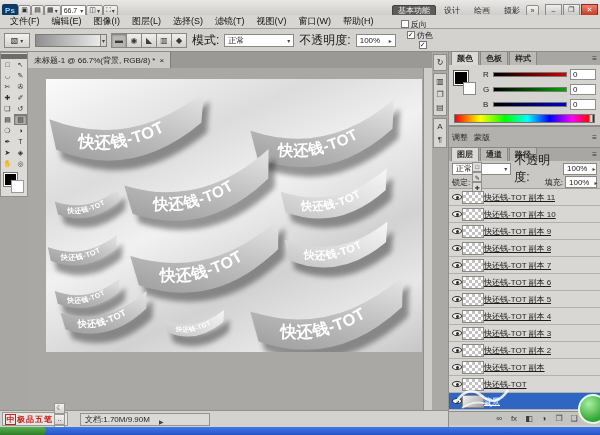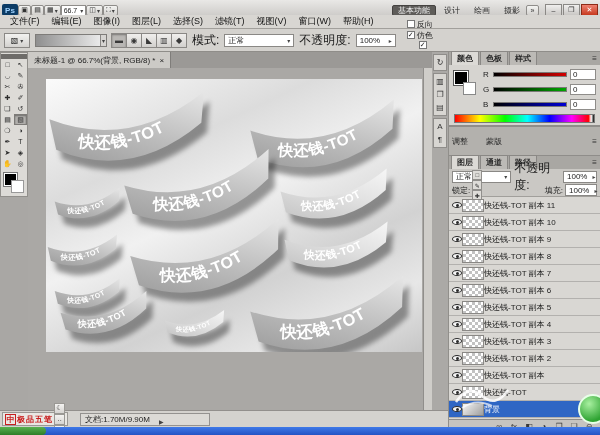--- a/index.html
+++ b/index.html
@@ -74,34 +74,34 @@
   #color-content{background:#d6d4d0;border-bottom:1px solid #8f8d8a;padding:4px 4px 3px;position:relative;height:61px;}
   #color-swatch-stack{position:absolute;left:5px;top:6px;width:22px;height:24px;}
   #color-fg{position:absolute;left:0;top:0;width:14px;height:14px;background:#000;border:1px solid #fff;outline:1px solid #555;}
   #color-bg{position:absolute;right:0;bottom:0;width:13px;height:13px;background:#fff;border:1px solid #888;}
   #channels{margin-left:30px;}
   .chrow{display:flex;align-items:center;gap:3px;margin-bottom:4px;}
   .chlabel{width:7px;font-size:8px;color:#222;}
   .chbar{flex:1;height:5px;border:1px solid #7a7875;}
   .chval{width:26px;height:11px;background:#fff;border:1px solid #8f8d8a;font-size:8px;display:flex;align-items:center;padding-left:2px;}
   #spectrum{height:9px;margin:1px 1px 0;border:1px solid #777;background:linear-gradient(to right,#ff0000,#ffff00 18%,#00ff00 36%,#00ffff 52%,#0000ff 68%,#ff00ff 84%,#ff0000 96%,#fff 98%,#000 100%);}
-  .collapsed-row{height:30px;background:#b3b1ad;border-top:1px solid #8f8d8a;border-bottom:1px solid #8f8d8a;display:flex;align-items:center;padding-left:3px;gap:18px;}
+  .collapsed-row{height:22px;background:#b3b1ad;border-top:1px solid #8f8d8a;border-bottom:1px solid #8f8d8a;display:flex;align-items:center;padding-left:3px;gap:6px;}
   .collapsed-row .ctab{font-size:8px;color:#2a2a2a;}
 
   #blend-row{height:15px;background:#cac8c4;display:flex;align-items:center;gap:3px;padding:0 3px;}
   #blend-dd{width:62px;height:12px;}
   #lp-opacity{display:flex;align-items:center;gap:2px;font-size:8px;}
   #lp-opacity .dd{width:34px;height:12px;}
   #lock-row{height:13px;background:#cac8c4;border-bottom:1px solid #a19f9b;display:flex;align-items:center;gap:2px;padding:0 3px;font-size:8px;}
   .lock-btn{width:10px;height:10px;border:1px solid #918f8c;background:linear-gradient(#eeede b,#d5d3d0);font-size:6px;display:flex;align-items:center;justify-content:center;color:#333;background:#dedcd8;}
   #fill-wrap{margin-left:auto;display:flex;align-items:center;gap:2px;}
   #fill-wrap .dd{width:32px;height:12px;}
 
   #layer-list{height:222px;background:#d9d7d3;overflow:hidden;}
-  .layer-row{height:17px;display:flex;align-items:center;gap:0;border-bottom:1px solid #b3b1ae;padding:0 3px;background:#d9d7d3;}
+  .layer-row{height:17px;display:flex;align-items:center;gap:0;border-bottom:1px solid #b3b1ae;padding:0 3px;background:#d9d7d3;text-decoration:underline;}
   .layer-row.selected{background:#2f66c4;color:#fff;}
   .eye{display:inline-block;width:10px;height:6px;border:1px solid #2c2c2c;border-radius:50%;background:#f6f6f6;position:relative;flex:none;}
   .eye::after{content:'';position:absolute;left:3px;top:1px;width:3px;height:3px;border-radius:50%;background:#2c2c2c;}
   .thumb{width:22px;height:13px;border:1px solid #8a8885;background:#fff;flex:none;
      background-image:linear-gradient(45deg,#c2c2c2 25%,transparent 25%,transparent 75%,#c2c2c2 75%),linear-gradient(45deg,#c2c2c2 25%,transparent 25%,transparent 75%,#c2c2c2 75%);
      background-size:6px 6px;background-position:0 0,3px 3px;}
   .thumb.img{background:linear-gradient(135deg,#f4f4f4,#9e9e9e);}
   .lname{font-size:8px;white-space:nowrap;overflow:hidden;}
   .lock{margin-left:auto;width:7px;height:6px;background:#1d1d1d;border-radius:1px;position:relative;flex:none;}
   .layer-row.selected .lock{background:#fff;}
@@ -183,21 +183,21 @@
     <span class="dd" id="mode-dd">
         <span>正常</span>
         <span class="caret">▾</span>
       </span>
     <span class="opt-label">不透明度:</span>
     <span class="dd" id="opacity-dd">
         <span>100%</span>
         <span class="caret">▸</span>
       </span>
     <span id="opt-checks">
-        <span class="chk" style="margin-left: 6px;">
+        <span class="chk" style="">
           <span class="box"></span>
           <span>反向</span>
         </span>
         <span class="chk" style="margin-left: 6px;">
           <span class="box">✓</span>
           <span>仿色</span>
         </span>
         <span class="chk" style="margin-left: 6px; flex-direction: column;">
           <span class="box">✓</span>
           <span>透明区域</span>

